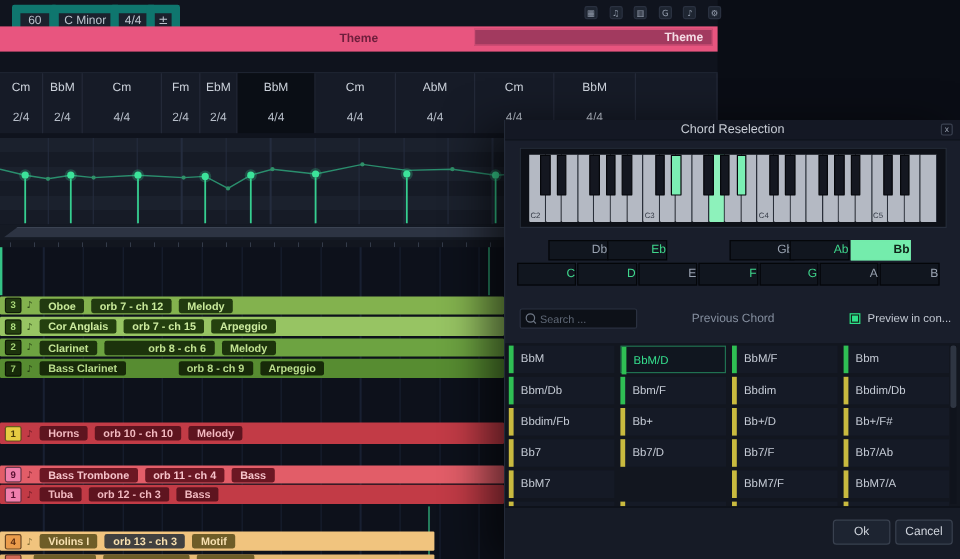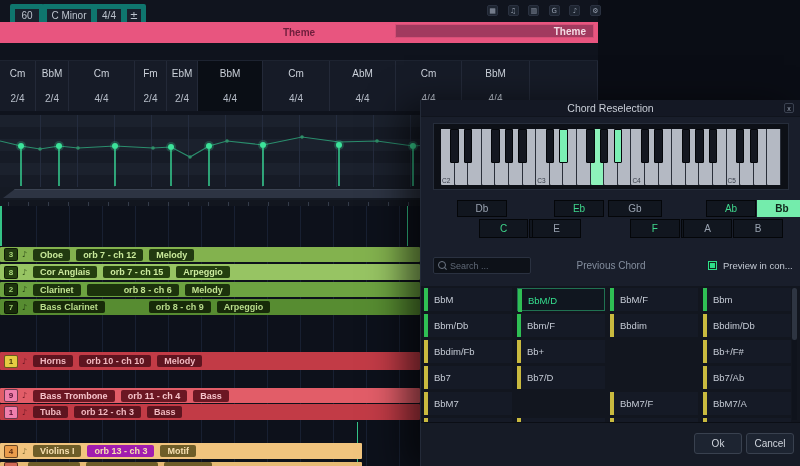--- a/index.html
+++ b/index.html
@@ -5,21 +5,21 @@
   html,body{margin:0;padding:0;background:#07090f;}
   #screen{position:relative;width:800px;height:466px;overflow:hidden;
     background:#0a0d15;font-family:"Liberation Sans",sans-serif;
     -webkit-font-smoothing:antialiased;}
   .abs{position:absolute;}
 
   
   #main-window{left:0;top:0;width:598px;height:466px;background:#0f131d;}
 
   #toolbar{left:0;top:0;width:598px;height:22px;background:#10141e;}
-  .tb-box{position:absolute;top:4px;height:14px;background:#1b212d;border:5px solid #0f766e;
+  .tb-box{position:absolute;top:4px;height:14px;background:#1b212d;border:7px solid #0f766e;
     border-radius:2px;color:#bcc3cd;font-size:10px;line-height:14px;text-align:center;}
   .tb-icon{position:absolute;top:5px;width:11px;height:11px;background:#1e2531;border:1px solid #2a3140;
     border-radius:2px;color:#959eae;font-size:7px;line-height:11px;text-align:center;
     font-family:"DejaVu Sans",sans-serif;box-sizing:border-box;}
 
   #theme-bar{left:0;top:22px;width:598px;height:21px;background:#e8557f;}
   #theme-label{position:absolute;left:0;right:0;top:0;height:21px;line-height:21px;text-align:center;
     color:#6e1e3c;font-size:10px;font-weight:bold;}
   #theme-overlay{position:absolute;left:395px;top:2px;width:199px;height:14px;background:#a23a5f;
     border:1px solid #d64f77;color:#f4dce5;font-size:10px;font-weight:bold;line-height:14px;
@@ -79,22 +79,22 @@
   #piano-keys{position:absolute;left:7px;top:5px;width:340px;height:56px;}
   .wkey{position:absolute;top:0;height:56px;background:#b4b9c3;border-right:1px solid #2a2f3a;
     box-sizing:border-box;border-radius:0 0 1px 1px;}
   .wkey.hl{background:#8df2bb;}
   .wkey .klabel{position:absolute;left:1px;bottom:1px;font-size:6.5px;color:#343a46;}
   .bkey{position:absolute;top:0;height:34px;background:#141720;border:1px solid #05070b;
     box-sizing:border-box;z-index:2;border-radius:0 0 1px 1px;}
   .bkey.hl{background:#7bf0b4;}
 
   .note-btn{position:absolute;height:17px;background:#11161f;border:1px solid #040609;
-    color:#99a2b0;font-size:10px;text-align:center;line-height:16px;box-sizing:border-box;}
-  .note-btn.scale{color:#3fd68c;margin-left:48px;}
+    color:#99a2b0;font-size:10px;text-align:right;line-height:16px;box-sizing:border-box;}
+  .note-btn.scale{color:#3fd68c;}
   .note-btn.sel{background:#74ecac;color:#0f241a;font-weight:bold;border-color:#74ecac;}
   .nat{height:19px;line-height:18px;}
 
   #search-input{position:absolute;left:12px;top:157px;width:98px;height:17px;background:#0d1118;
     border:1px solid #2a3140;border-radius:2px;box-sizing:border-box;color:#aeb5c0;
     font-size:9px;padding:0 4px 0 16px;outline:none;font-family:"Liberation Sans",sans-serif;}
   #search-input::placeholder{color:#5f6876;}
   #search-glass{position:absolute;left:17px;top:161px;width:6px;height:6px;border:1px solid #6d7684;
     border-radius:50%;}
   #search-glass:after{content:"";position:absolute;left:5px;top:6px;width:3px;height:1px;
@@ -297,21 +297,21 @@
             <div class="num-badge" style="background: rgb(240, 127, 173); color: rgb(88, 16, 48);">1</div>
             <div class="row-note" style="color: rgb(94, 20, 31);">♪</div>
             <div class="row-badge" style="background: rgb(94, 20, 31); color: rgb(242, 185, 192);">Tuba</div>
             <div class="row-badge" style="background: rgb(94, 20, 31); color: rgb(242, 185, 192);">orb 12 - ch 3</div>
             <div class="row-badge" style="background: rgb(94, 20, 31); color: rgb(242, 185, 192);">Bass</div>
           </div>
           <div class="track-row" style="top: 237px; height: 16px; width: 362px; background: rgb(241, 196, 126);">
             <div class="num-badge" style="background: rgb(234, 156, 75); color: rgb(92, 44, 16);">4</div>
             <div class="row-note" style="color: rgb(110, 93, 40);">♪</div>
             <div class="row-badge" style="background: rgb(110, 93, 40); color: rgb(247, 224, 176);">Violins I</div>
-            <div class="row-badge" style="background: #a21caf; color: rgb(247, 224, 176);">orb 13 - ch 3</div>
+            <div class="row-badge" style="background: #404040; color: rgb(247, 224, 176);">orb 13 - ch 3</div>
             <div class="row-badge" style="background: rgb(110, 93, 40); color: rgb(247, 224, 176);">Motif</div>
           </div>
           <div class="track-row" style="top: 256px; height: 12px; width: 362px; background: rgb(231, 186, 116);">
             <div class="num-badge" style="background: rgb(208, 106, 86); color: rgb(92, 44, 16);"></div>
             <div class="row-note" style="color: rgb(110, 93, 40);"></div>
             <div class="row-badge empty-name" style="background: rgb(110, 93, 40); color: rgb(247, 224, 176);"></div>
             <div class="row-badge empty-patch" style="background: rgb(110, 93, 40); color: rgb(247, 224, 176);"></div>
             <div class="row-badge empty-art" style="background: rgb(110, 93, 40); color: rgb(247, 224, 176);"></div>
           </div>
         </div>
@@ -422,31 +422,39 @@
           <div class="gtxt">Bbdim/Db</div>
         </div>
         <div class="gcell" style="left: 3px; top: 54px;">
           <div class="gbar" style="background: rgb(201, 186, 63);"></div>
           <div class="gtxt">Bbdim/Fb</div>
         </div>
         <div class="gcell" style="left: 96px; top: 54px;">
           <div class="gbar" style="background: rgb(201, 186, 63);"></div>
           <div class="gtxt">Bb+</div>
         </div>
+        <div class="gcell" style="left: 189px; top: 54px;">
+          <div class="gbar" style="background: rgb(201, 186, 63);"></div>
+          <div class="gtxt">Bb+/D</div>
+        </div>
         <div class="gcell" style="left: 282px; top: 54px;">
           <div class="gbar" style="background: rgb(201, 186, 63);"></div>
           <div class="gtxt">Bb+/F#</div>
         </div>
         <div class="gcell" style="left: 3px; top: 80px;">
           <div class="gbar" style="background: rgb(201, 186, 63);"></div>
           <div class="gtxt">Bb7</div>
         </div>
         <div class="gcell" style="left: 96px; top: 80px;">
           <div class="gbar" style="background: rgb(201, 186, 63);"></div>
           <div class="gtxt">Bb7/D</div>
+        </div>
+        <div class="gcell" style="left: 189px; top: 80px;">
+          <div class="gbar" style="background: rgb(201, 186, 63);"></div>
+          <div class="gtxt">Bb7/F</div>
         </div>
         <div class="gcell" style="left: 282px; top: 80px;">
           <div class="gbar" style="background: rgb(201, 186, 63);"></div>
           <div class="gtxt">Bb7/Ab</div>
         </div>
         <div class="gcell" style="left: 3px; top: 106px;">
           <div class="gbar" style="background: rgb(201, 186, 63);"></div>
           <div class="gtxt">BbM7</div>
         </div>
         <div class="gcell" style="left: 189px; top: 106px;">

